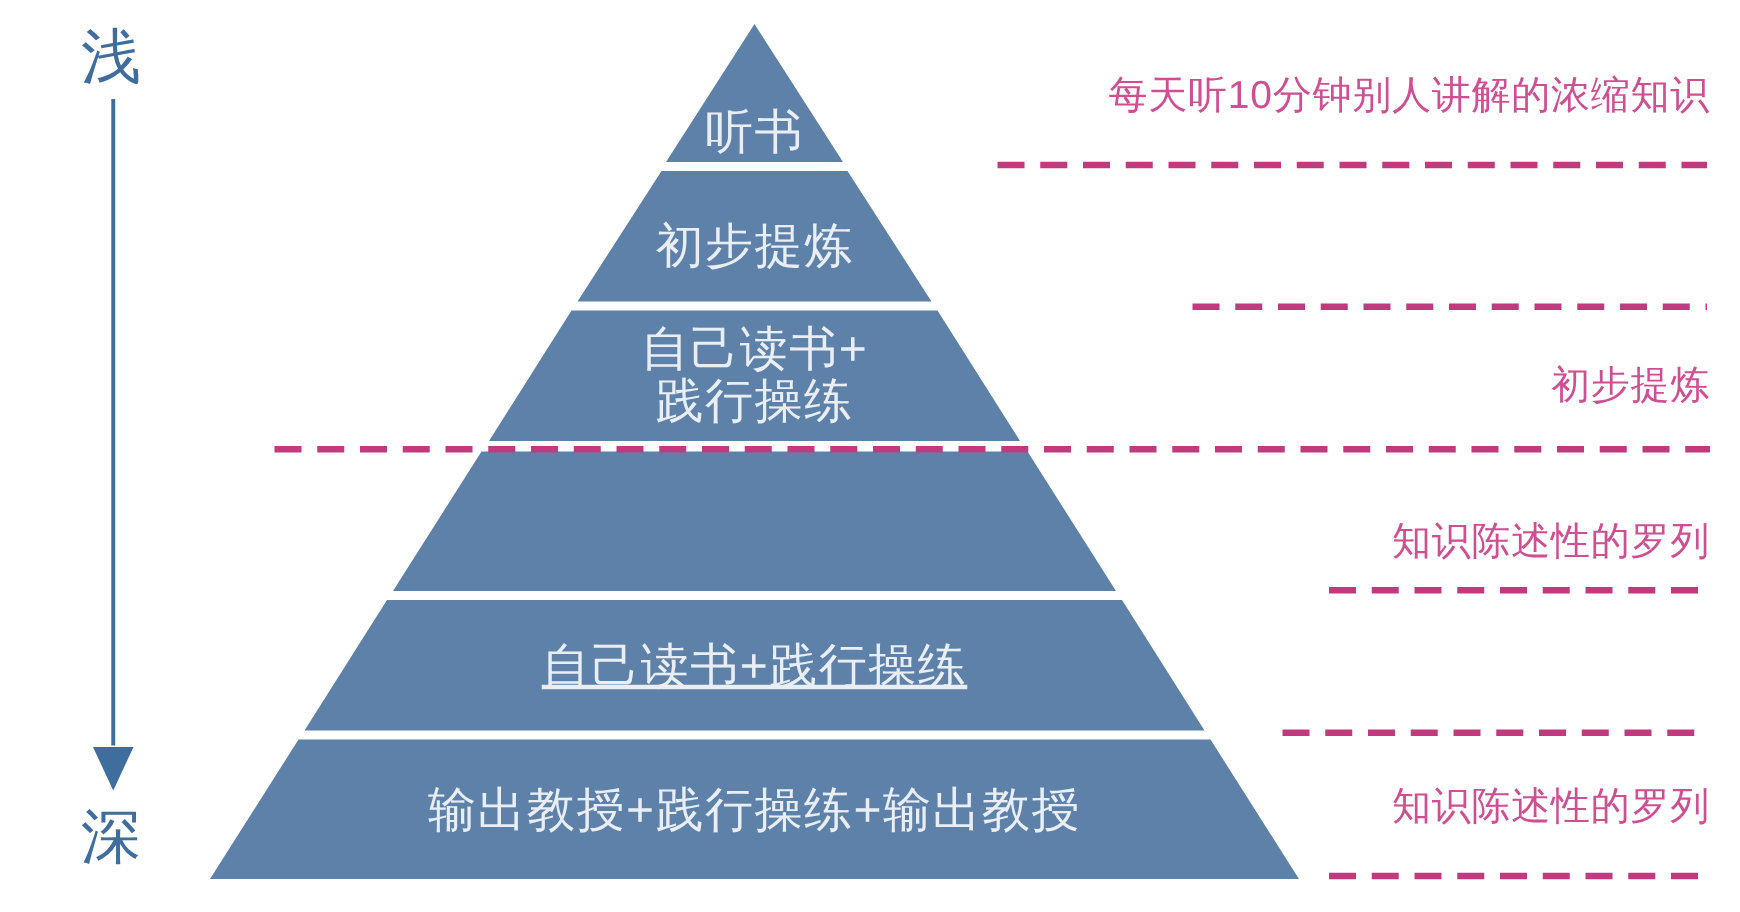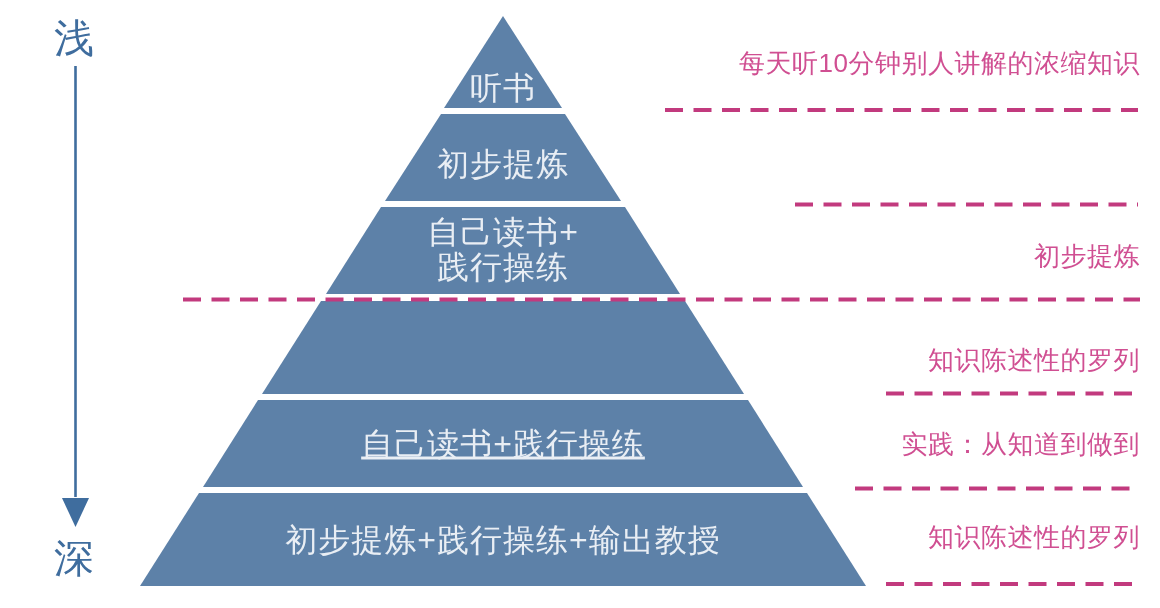--- a/index.html
+++ b/index.html
@@ -70,22 +70,21 @@
     <span>初步提炼</span>
   </div>
   <div class="lvl-label" style="top:250px;">
     <span style="display:block;">自己读书+</span>
     <span style="display:block;">践行操练</span>
   </div>
   <div class="lvl-label" style="top:444px;text-decoration:underline;">
     <span>自己读书+践行操练</span>
   </div>
   <div class="lvl-label" style="top:540px;">
-    <span>初步提炼+践行操练+输出教授</span>
+    <span>输出教授+践行操练+输出教授</span>
   </div>
 
   <div class="annotation" style="top:44px;">每天听10分钟别人讲解的浓缩知识</div>
   <div class="annotation" style="top:237px;">初步提炼</div>
   <div class="annotation" style="top:321px;margin-top:20px;">知识陈述性的罗列</div>
-  <div class="annotation" style="top:425px;">实践：从知道到做到</div>
   <div class="annotation" style="top:518px;">知识陈述性的罗列</div>
 
 </div>
 
 </body></html>

